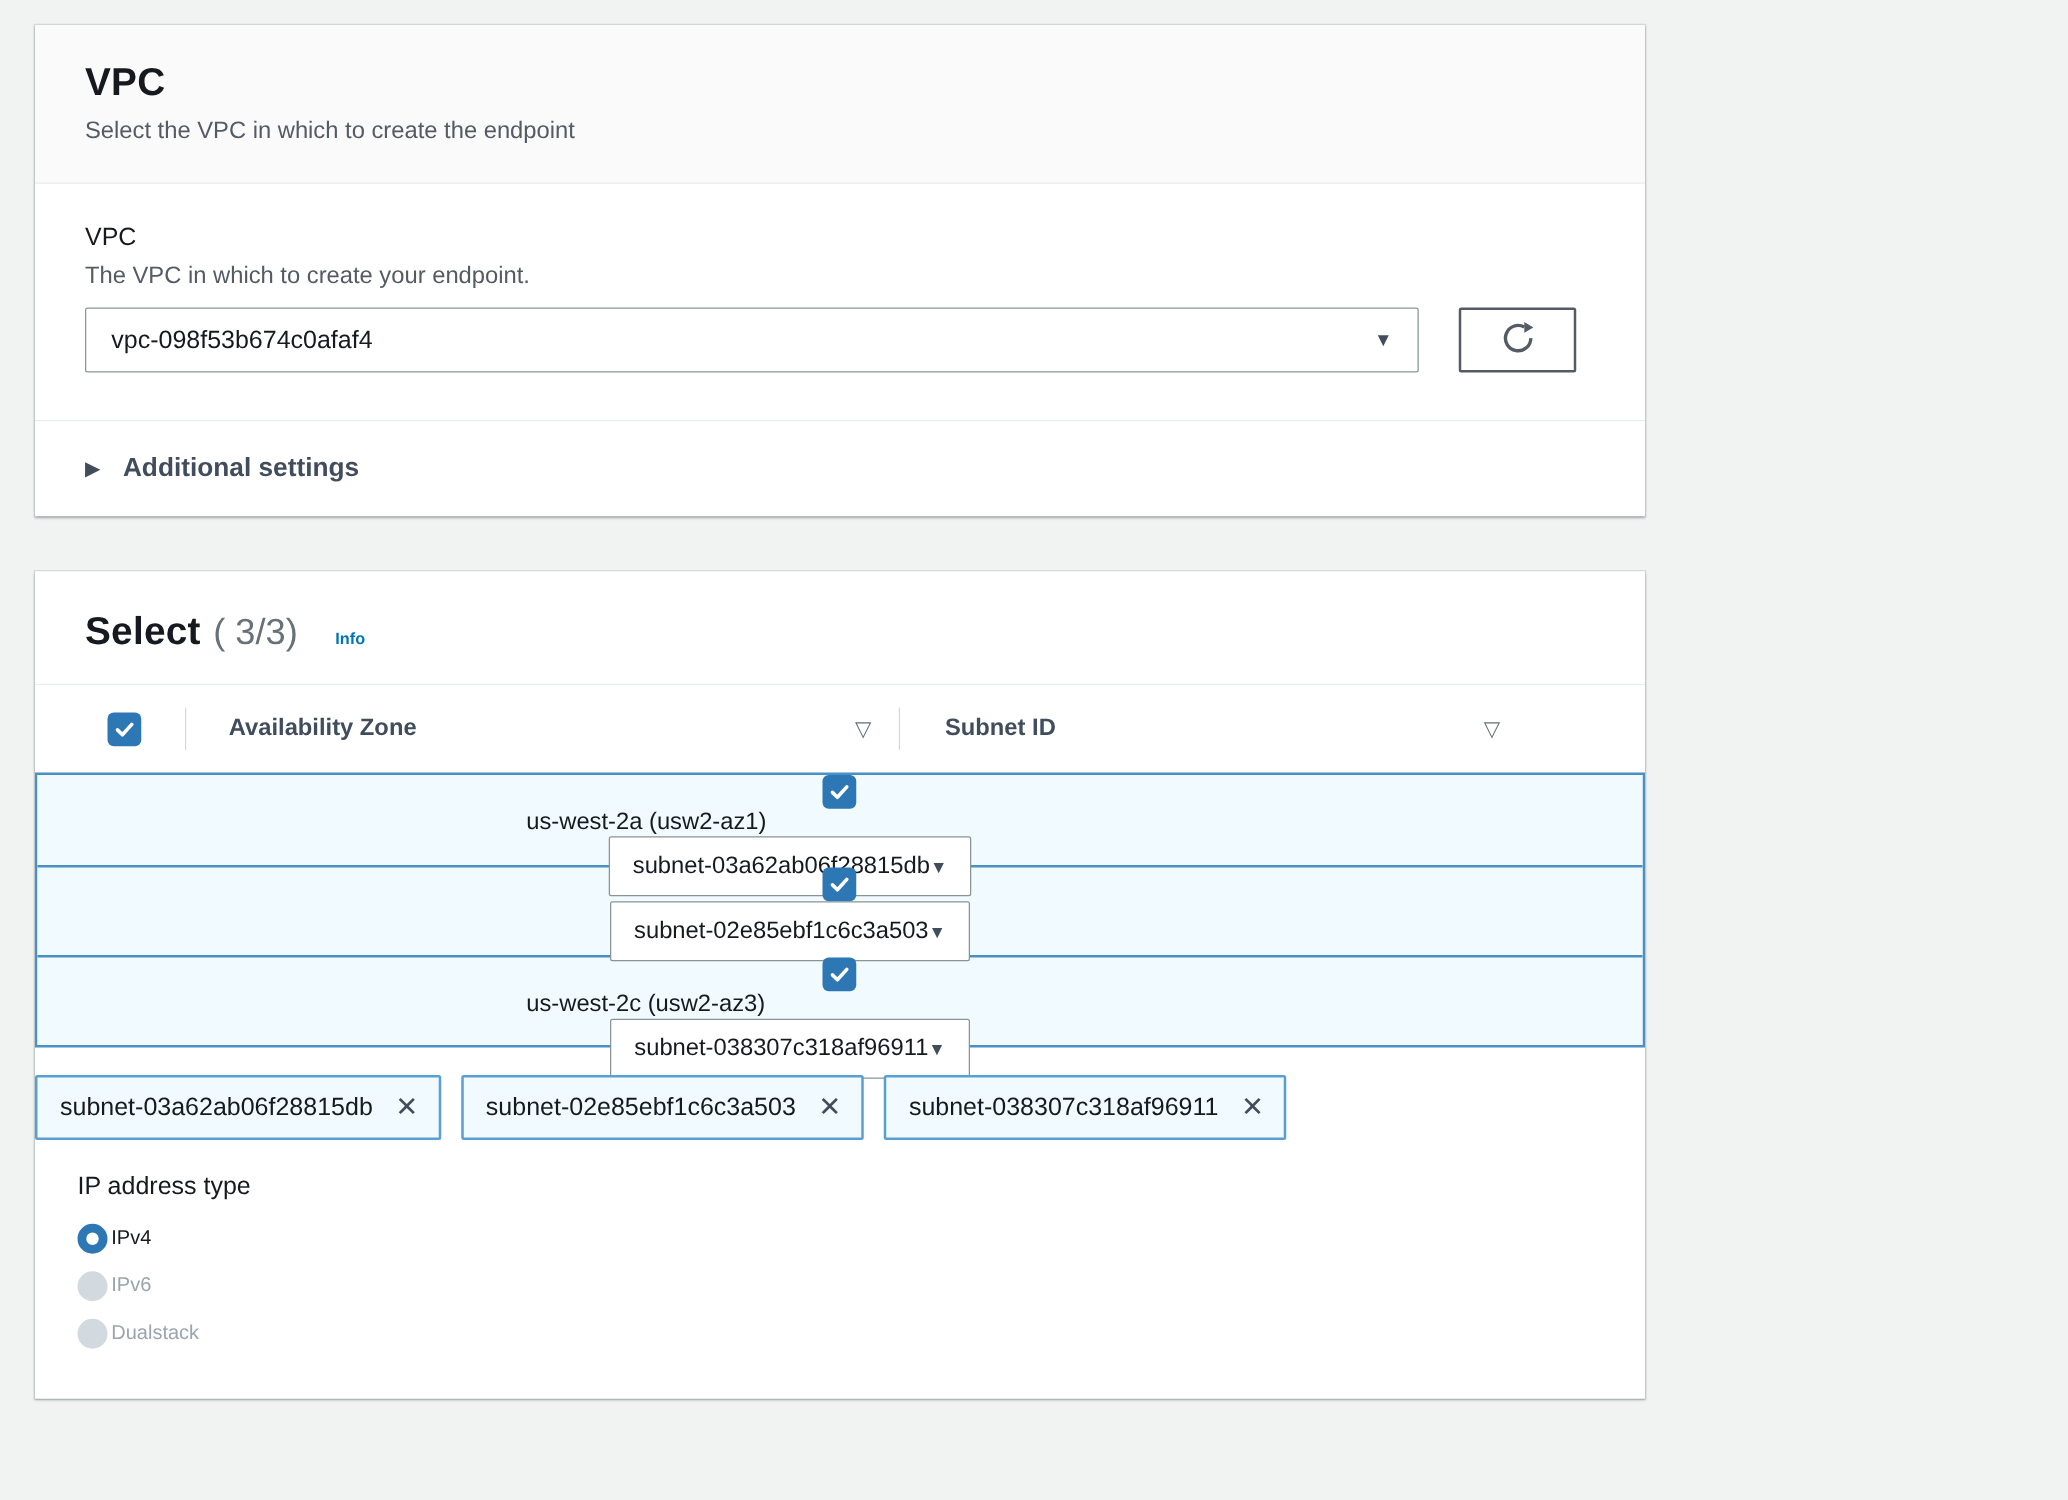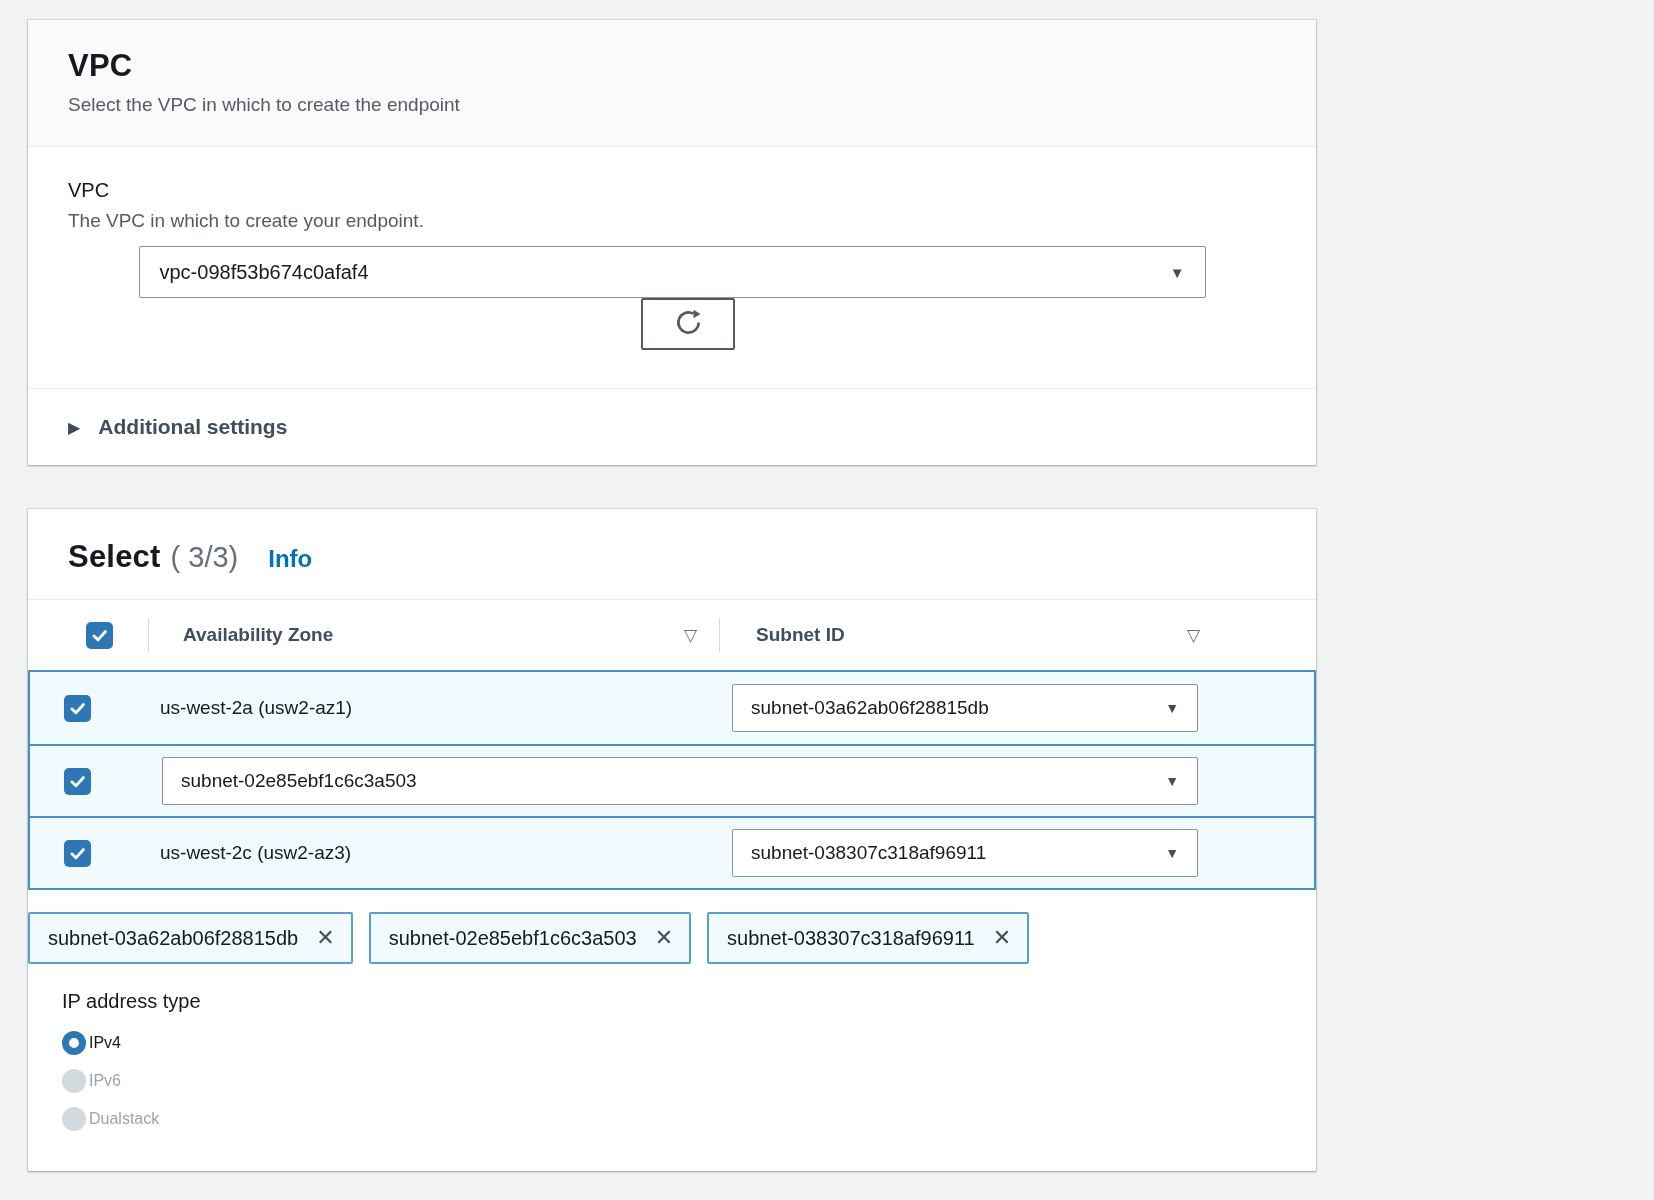--- a/index.html
+++ b/index.html
@@ -17,21 +17,21 @@
   
   .card1 { margin-top:20px; }
   .card1-header {
     background:#fafafa; padding:28px 40px 30px; border-bottom:1px solid #eaeded;
   }
   .card-title { font-size:31px; font-weight:bold; color:#16191f; margin:0; letter-spacing:.2px; }
   .card-subtitle { font-size:19px; color:#545b64; margin-top:10px; }
   .card1-body { padding:32px 40px 38px; border-bottom:1px solid #eaeded; }
   .field-label { font-size:20px; color:#16191f; }
   .field-desc { font-size:19px; color:#545b64; margin:8px 0 14px; }
-  .controls-row { display:flex; align-items:center;flex-direction:column; }
+  .controls-row { display:flex; align-items:center; }
   .select-box {
     width:1067px; height:52px; background:#fff;
     border:1px solid #879596; border-radius:2px;
     display:flex; align-items:center; padding:0 20px;
     font-size:20px; color:#16191f; cursor:pointer;
   }
   .select-box .caret { margin-left:auto; font-size:15px; color:#414d5c; }
   .refresh-btn {
     margin-left:32px; width:94px; height:52px; background:#fff;
     border:2px solid #545b64; border-radius:2px; color:#545b64;
@@ -40,35 +40,35 @@
   .expand-row { padding:26px 40px; display:flex; align-items:center; cursor:pointer; }
   .expand-caret { font-size:16px; color:#414d5c; margin-right:18px; }
   .expand-label { font-size:21px; font-weight:bold; color:#414d5c; }
 
   
   .card2 { margin-top:44px; }
   .card2-header {
     padding:30px 40px 24px; display:flex; align-items:baseline; border-bottom:1px solid #eaeded;
   }
   .counter { font-size:29px; color:#687078; font-weight:normal; margin-left:10px; }
-  .info-link { font-size:24px; font-weight:bold; color:#0073bb; margin-left:30px; text-decoration:none; cursor:pointer; }
+  .info-link { font-size:13px; font-weight:bold; color:#0073bb; margin-left:30px; text-decoration:none; cursor:pointer; }
   .thead-row { display:flex; align-items:center; height:70px;padding-left:24px; }
   .col-check { width:96px; padding-left:34px; display:flex; align-items:center; flex:none; }
   .col-az { width:570px; display:flex; align-items:center; padding-left:34px; padding-right:22px; flex:none; }
   .col-subnet { flex:1; display:flex; align-items:center; padding-left:36px; padding-right:116px; }
   .th-label { font-size:19px; font-weight:bold; color:#414d5c; }
   .sort-icon { margin-left:auto; font-size:17px; color:#687078; cursor:pointer; }
   .vsep { width:1px; height:34px; background:#d5dbdb; flex:none; }
   .checkbox {
     width:27px; height:27px; border-radius:5px; background:#2e77b5;
     display:flex; align-items:center; justify-content:center; cursor:pointer; flex:none;
   }
   .rows-group { border:2px solid #4a90c2; border-left-width:2px; border-right-width:2px; }
   .trow {
-    display:flex; align-items:center; height:72px; background:#f1faff;
+    display:flex; align-items:center; height:72px; background:#f1faff;flex-direction:column;
   }
   .trow + .trow { border-top:2px solid #4a90c2; }
   .az-text { font-size:19px; color:#16191f; }
   .row-select {
     width:100%; height:48px; background:#fff; border:1px solid #879596; border-radius:2px;
     display:flex; align-items:center; padding:0 18px; font-size:19px; color:#16191f; cursor:pointer;
   }
   .row-select .caret { margin-left:auto; font-size:14px; color:#414d5c; }
 
   

